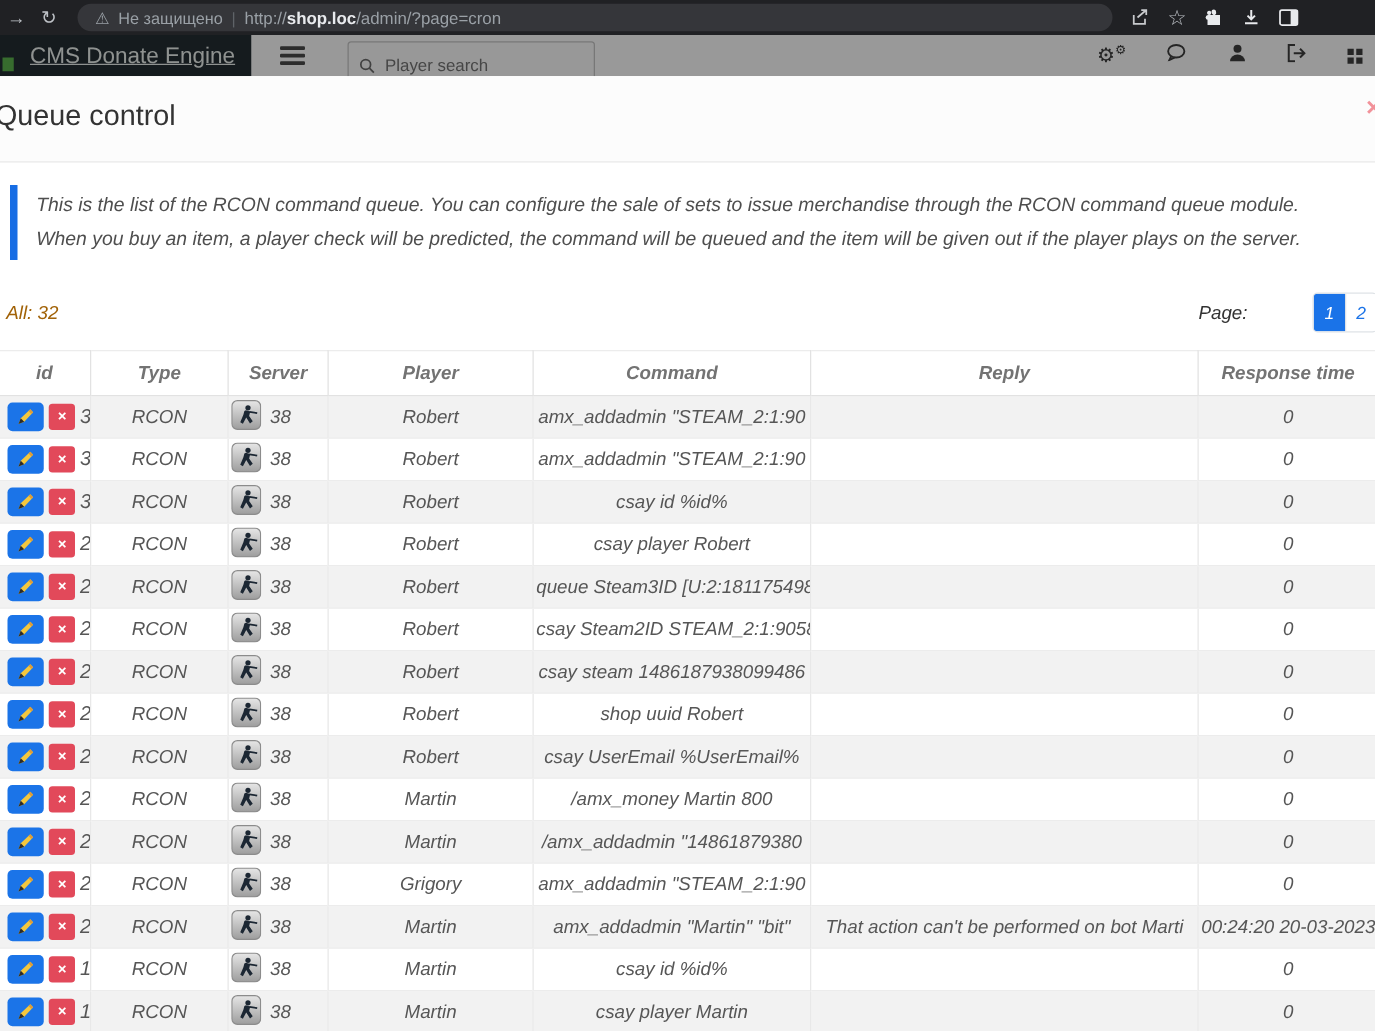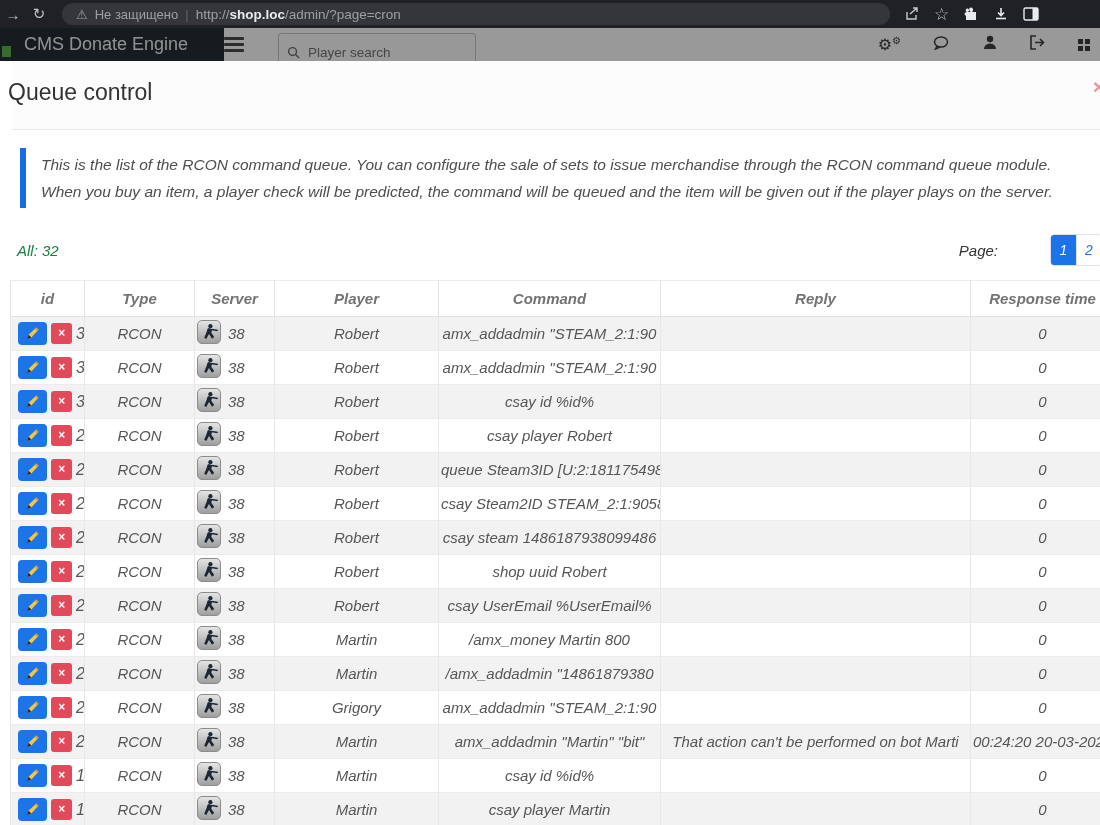--- a/index.html
+++ b/index.html
@@ -14,47 +14,47 @@
                height:22px; margin-left:10px; padding:0 14px; width:828px; font-size:13px; color:#9aa0a6; }
   .addr-sep { color:#5f6368; font-size:13px; }
   .addr-url { color:#9aa0a6; font-size:13.5px; }
   .addr-url b { color:#e8eaed; font-weight:bold; }
   .bar-right { display:flex; align-items:center; gap:14px; margin-left:14px; }
   .bar-right svg { display:block; }
   .warn-glyph { font-size:13px; color:#9aa0a6; }
 
   
   .app-header { position:absolute; top:28px; left:0; width:1100px; height:33px; background:#ffffff; }
-  .brand { position:absolute; left:0; top:0; width:224px; height:33px; background:#232d33; color:#eef4f1;
-           font-size:18px; display:flex; align-items:center; padding-left:24px; white-space:nowrap; }
+  .brand { position:absolute; left:0; top:0; width:201px; height:33px; background:#232d33; color:#eef4f1;
+           font-size:18px; display:flex; align-items:center; padding-left:24px; white-space:nowrap;text-decoration:underline; }
   .brand-logo { position:absolute; left:2px; top:18px; width:9px; height:11px; background:#5cb54e; }
   .hamburger { position:absolute; left:224px; top:9px; width:20px; height:15px; display:flex; flex-direction:column; justify-content:space-between; }
   .hamburger span { display:block; height:3px; background:#4a4a4a; border-radius:1px; }
   .search-box { position:absolute; left:278px; top:5px; width:198px; height:39px; background:#fdfdfd;
                 border:1px solid #c7c7c7; border-radius:3px; display:flex; align-items:center; padding:0 8px; gap:8px; }
   .search-box input { border:none; outline:none; background:transparent; font-size:13.5px; color:#444;
                       width:150px; font-family:"Liberation Sans", sans-serif; }
   .hdr-icons { position:absolute; right:10px; top:0; height:33px; display:flex; align-items:center; gap:32px; }
   .hdr-icons .ic { color:#3f3f3f; }
   .grid-ic { display:grid; grid-template-columns:5px 5px; grid-gap:2px; }
   .grid-ic i { width:5px; height:5px; background:#3f3f3f; }
   .header-dim { position:absolute; top:0; left:0; width:1100px; height:33px; background:rgba(0,0,0,0.40); }
 
   
-  .modal { position:absolute; top:61px; left:0; width:1100px; height:764px; background:#fff;padding-left:12px; }
+  .modal { position:absolute; top:61px; left:0; width:1100px; height:764px; background:#fff; }
   .modal-header { position:relative; height:69px; background:#fcfcfc; border-bottom:1px solid #e9e9e9; }
   .modal-title { position:absolute; left:-4px; top:18px; font-size:23px; color:#333; font-weight:400; }
   .modal-close { position:absolute; right:-5px; top:14px; font-size:21px; font-weight:bold; color:#f2929a; cursor:pointer; }
   .modal-body { padding-top:18px;font-style:italic; }
 
   .info-box { margin-left:8px; border-left:6px solid #176de4; padding:3px 26px 3px 15px;
               font-size:15.5px; line-height:27px; color:#4e4e4e; }
 
   .meta-row { margin-top:27px; height:30px; display:flex; align-items:center; padding-left:5px; }
-  .all-label { font-size:15px; color:#15803d; }
+  .all-label { font-size:15px; color:#a16207; }
   .pager { margin-left:auto; display:flex; align-items:center;gap:44px; }
   .pager-label { font-size:15px; color:#333; margin-right:8px; }
   .page-group { display:flex; border:1px solid #dee2e6; border-radius:4px; overflow:hidden; margin-right:-2px; }
   .page-btn { width:25px; height:30px; line-height:30px; text-align:center; font-size:14px;
               background:#fff; color:#1a73e8; cursor:pointer; }
   .page-btn + .page-btn { border-left:1px solid #dee2e6; }
   .page-btn.active { background:#1a73e8; color:#fff; }
 
   
   table.queue { margin-top:15px; margin-left:-2px; width:1104px; table-layout:fixed; border-collapse:collapse; }

